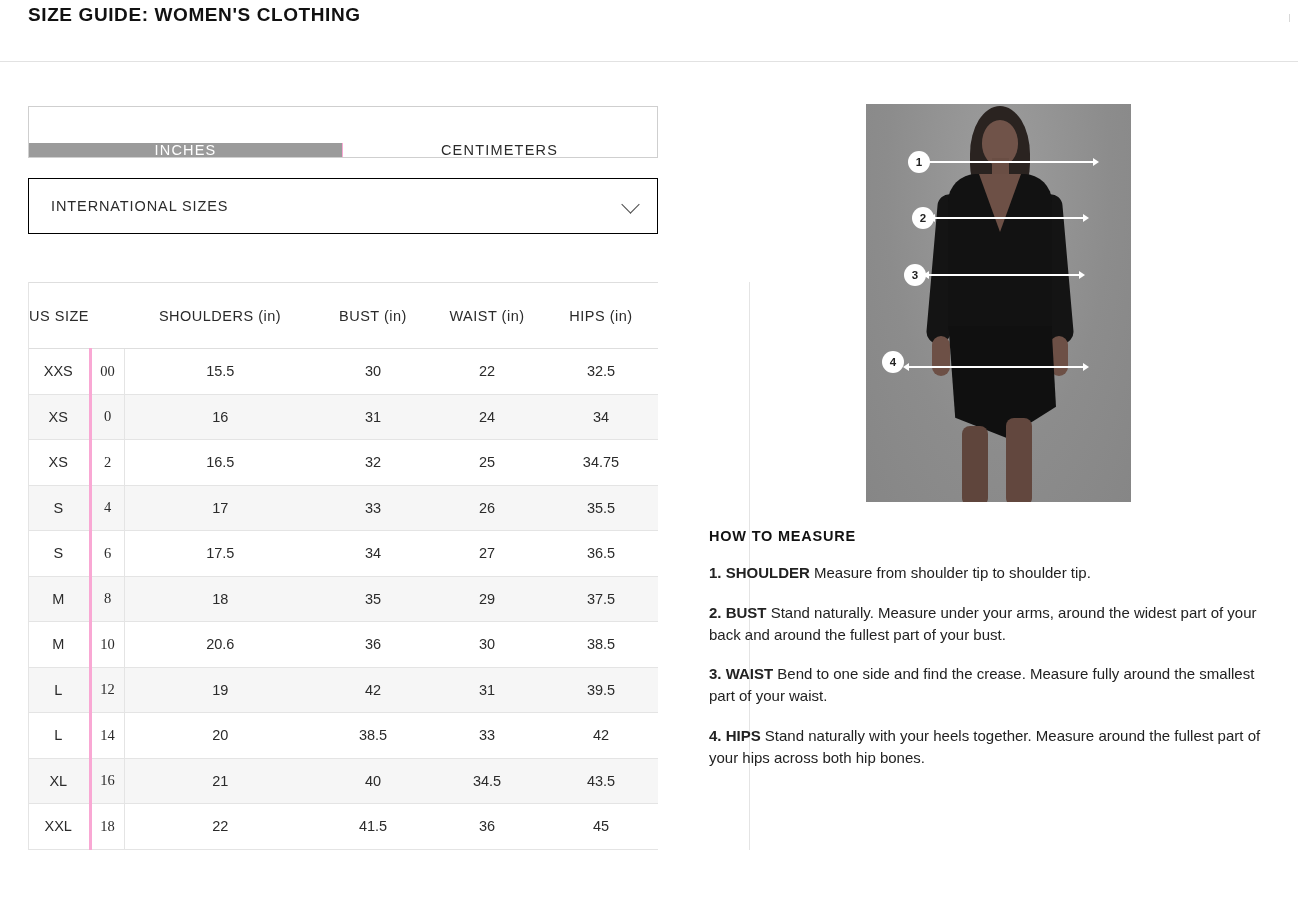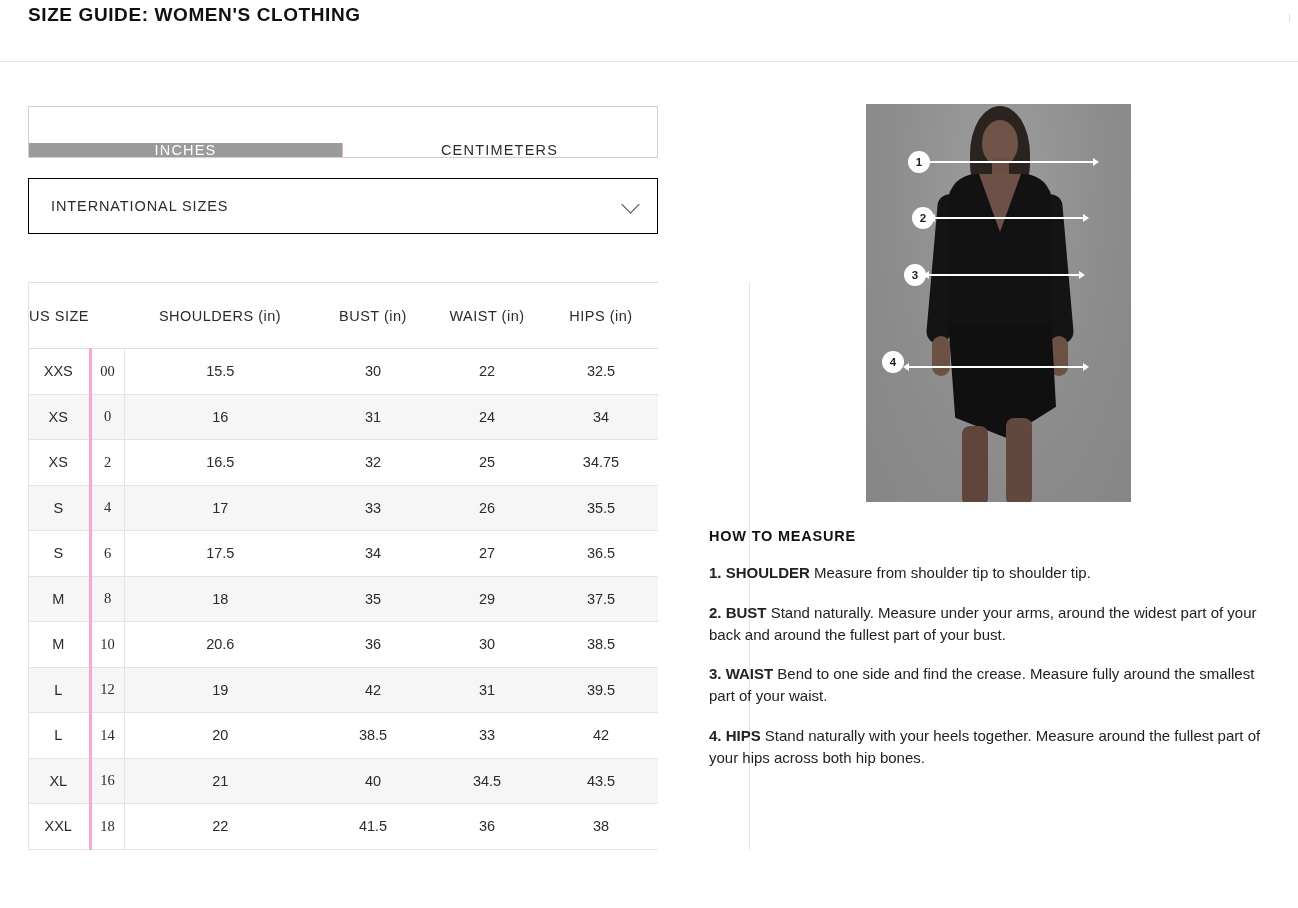--- a/index.html
+++ b/index.html
@@ -477,21 +477,21 @@
             <td class="col-bust">40</td>
             <td class="col-waist">34.5</td>
             <td class="col-hips">43.5</td>
           </tr>
           <tr>
             <td class="col-us">XXL</td>
             <td class="col-intl">18</td>
             <td class="col-sh">22</td>
             <td class="col-bust">41.5</td>
             <td class="col-waist">36</td>
-            <td class="col-hips">38</td>
+            <td class="col-hips">45</td>
           </tr>
         </tbody>
       </table>
     </div>
   </div>
 
   <div class="right-col">
 
     <div class="figure">
       <div class="fig-bg"></div>

